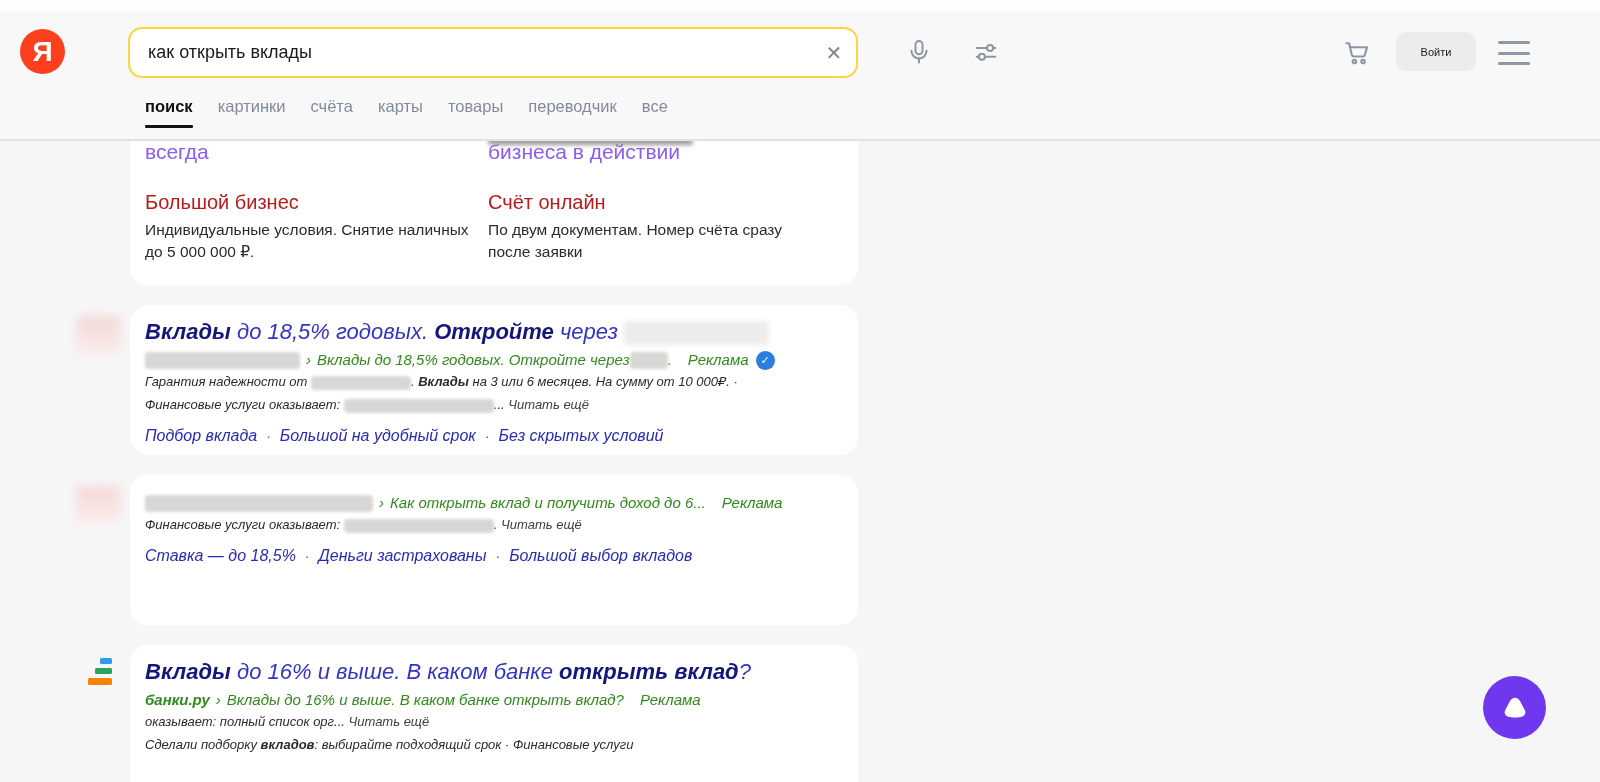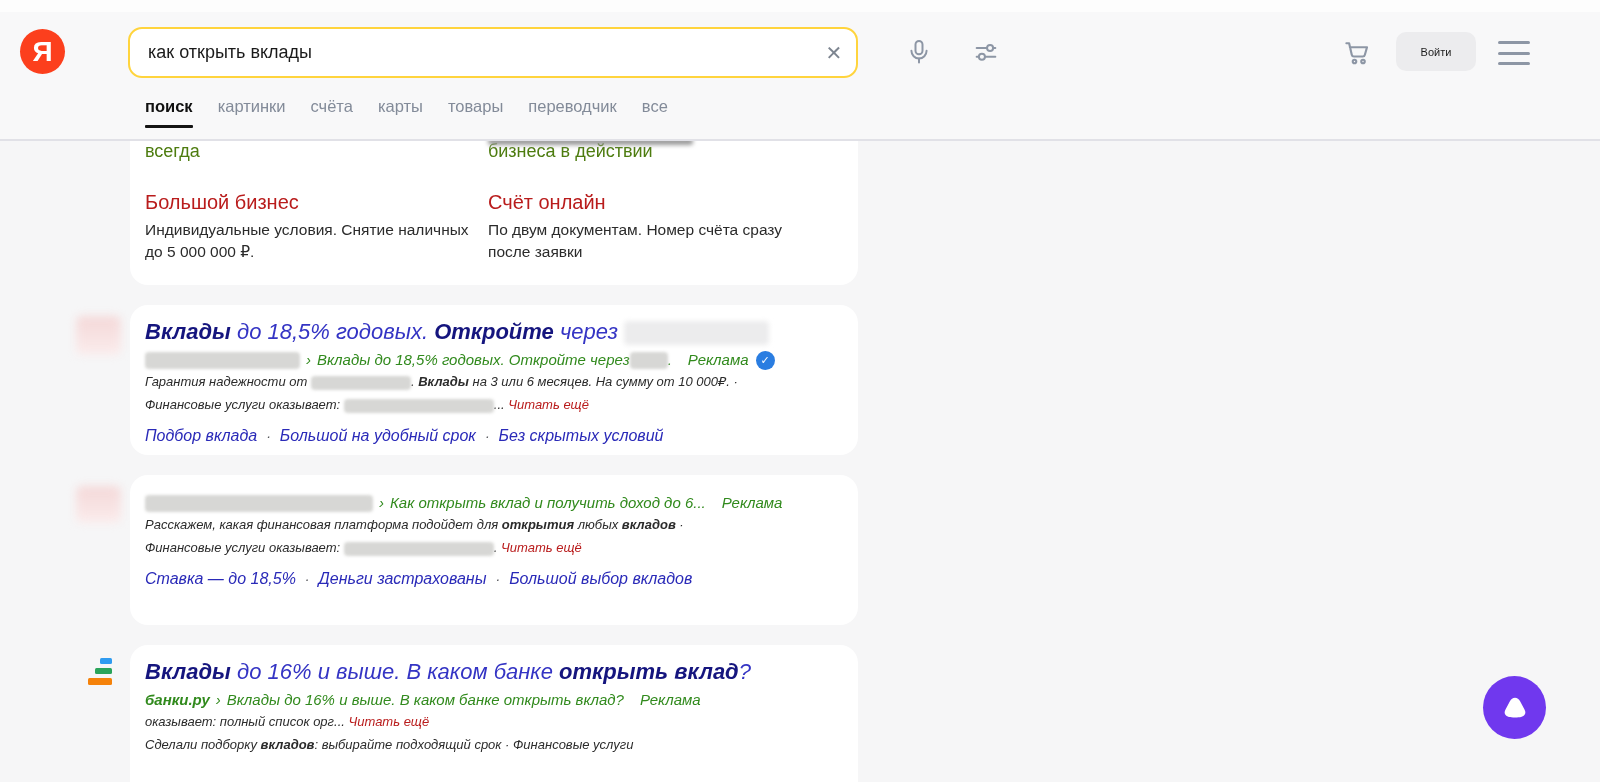--- a/index.html
+++ b/index.html
@@ -38,38 +38,38 @@
 
   .crumb { margin-top:5px; font-size:15px; line-height:20px; color:#318a1d; display:flex; align-items:center; white-space:nowrap; }
   .crumb .chev { margin:0 6px; color:#318a1d; }
   .crumb .domain { font-weight:700; color:#318a1d; cursor:pointer; }
   .ad-label { color:#318a1d; margin-left:16px; cursor:pointer; }
 
   .badge { display:inline-flex; align-items:center; justify-content:center; width:19px; height:19px; margin-left:7px; border-radius:50%; background:#2a7de1; color:#fff; font-size:11px; font-weight:700; }
 
   .body-line { font-size:13px; line-height:22px; color:#2b2b2b; margin-top:1px; }
   .body-line .b { font-weight:700; }
-  .read-more { color:#b91c1c; cursor:pointer; }
+  .read-more { color:#404040; cursor:pointer; }
 
   .sitelinks { margin-top:9px; font-size:16px; line-height:22px; color:#2a2ab8; display:flex; align-items:center; white-space:nowrap; }
   .sitelinks .link { cursor:pointer; }
   .sitelinks .sep { color:#55565a; margin:0 9px; font-size:14px; }
 
   
   .blur { display:inline-block; vertical-align:middle; border-radius:4px; background:#d7d7d5; filter:blur(1.6px); }
   .blur-light { background:#ececed; filter:blur(2.5px); }
   .logo-blur { position:absolute; border-radius:6px; background:linear-gradient(#f4d8d8,#fbecec); filter:blur(4px); z-index:4; }
 
   
   .ads-cols { display:flex; gap:12px; padding-left:15px; padding-top:36px; }
   .ads-col { position:relative; }
   .ads-col1 { width:331px; }
   .ads-col2 { width:330px; }
   .cut-strip { position:absolute; top:-3px; left:0; width:205px; height:7px; background:#9a9a9a; filter:blur(2px); border-radius:3px; }
-  .cut-line { font-size:18px; color:#4d7c0f; line-height:21px; }
+  .cut-line { font-size:21px; color:#8b5cf6; line-height:21px; }
   .ad-title { margin-top:28px; font-size:20px; color:#b91c1c; cursor:pointer; line-height:24px; }
   .ad-desc { margin-top:5px; font-size:15.5px; line-height:22px; color:#2b2b2b; }
 
   
   .bankiru-favicon { position:absolute; left:88px; top:658px; width:24px; height:27px; z-index:6; display:flex; flex-direction:column; align-items:flex-end; justify-content:space-between; }
   .bankiru-favicon i { display:block; border-radius:1.5px; }
   .bankiru-favicon .f1 { width:12px; height:6px; background:#2f9bf0; }
   .bankiru-favicon .f2 { width:17px; height:6px; background:#2aa45a; }
   .bankiru-favicon .f3 { width:24px; height:7px; background:#f5820a; }
 
@@ -133,23 +133,20 @@
 
   <div class="card" style="top:475px; height:150px;">
     <div class="card-inner">
       <div class="crumb">
         <span class="blur" style="width:228px; height:17px;"></span>
         <span class="chev">›</span>
         <span>Как открыть вклад и получить доход до 6... </span>
         <span class="ad-label">Реклама</span>
       </div>
       <div class="body-line">
-        <span>Расскажем, какая финансовая платформа подойдет для </span><span class="b">открытия</span><span> любых </span><span class="b">вкладов</span><span> ·</span>
-      </div>
-      <div class="body-line">
         <span>Финансовые услуги оказывает: </span><span class="blur" style="width:150px; height:14px;"></span><span>. </span><span class="read-more">Читать ещё</span>
       </div>
       <div class="sitelinks">
         <span class="link">Ставка — до 18,5%</span>
         <span class="sep">·</span>
         <span class="link">Деньги застрахованы</span>
         <span class="sep">·</span>
         <span class="link">Большой выбор вкладов</span>
       </div>
     </div>

